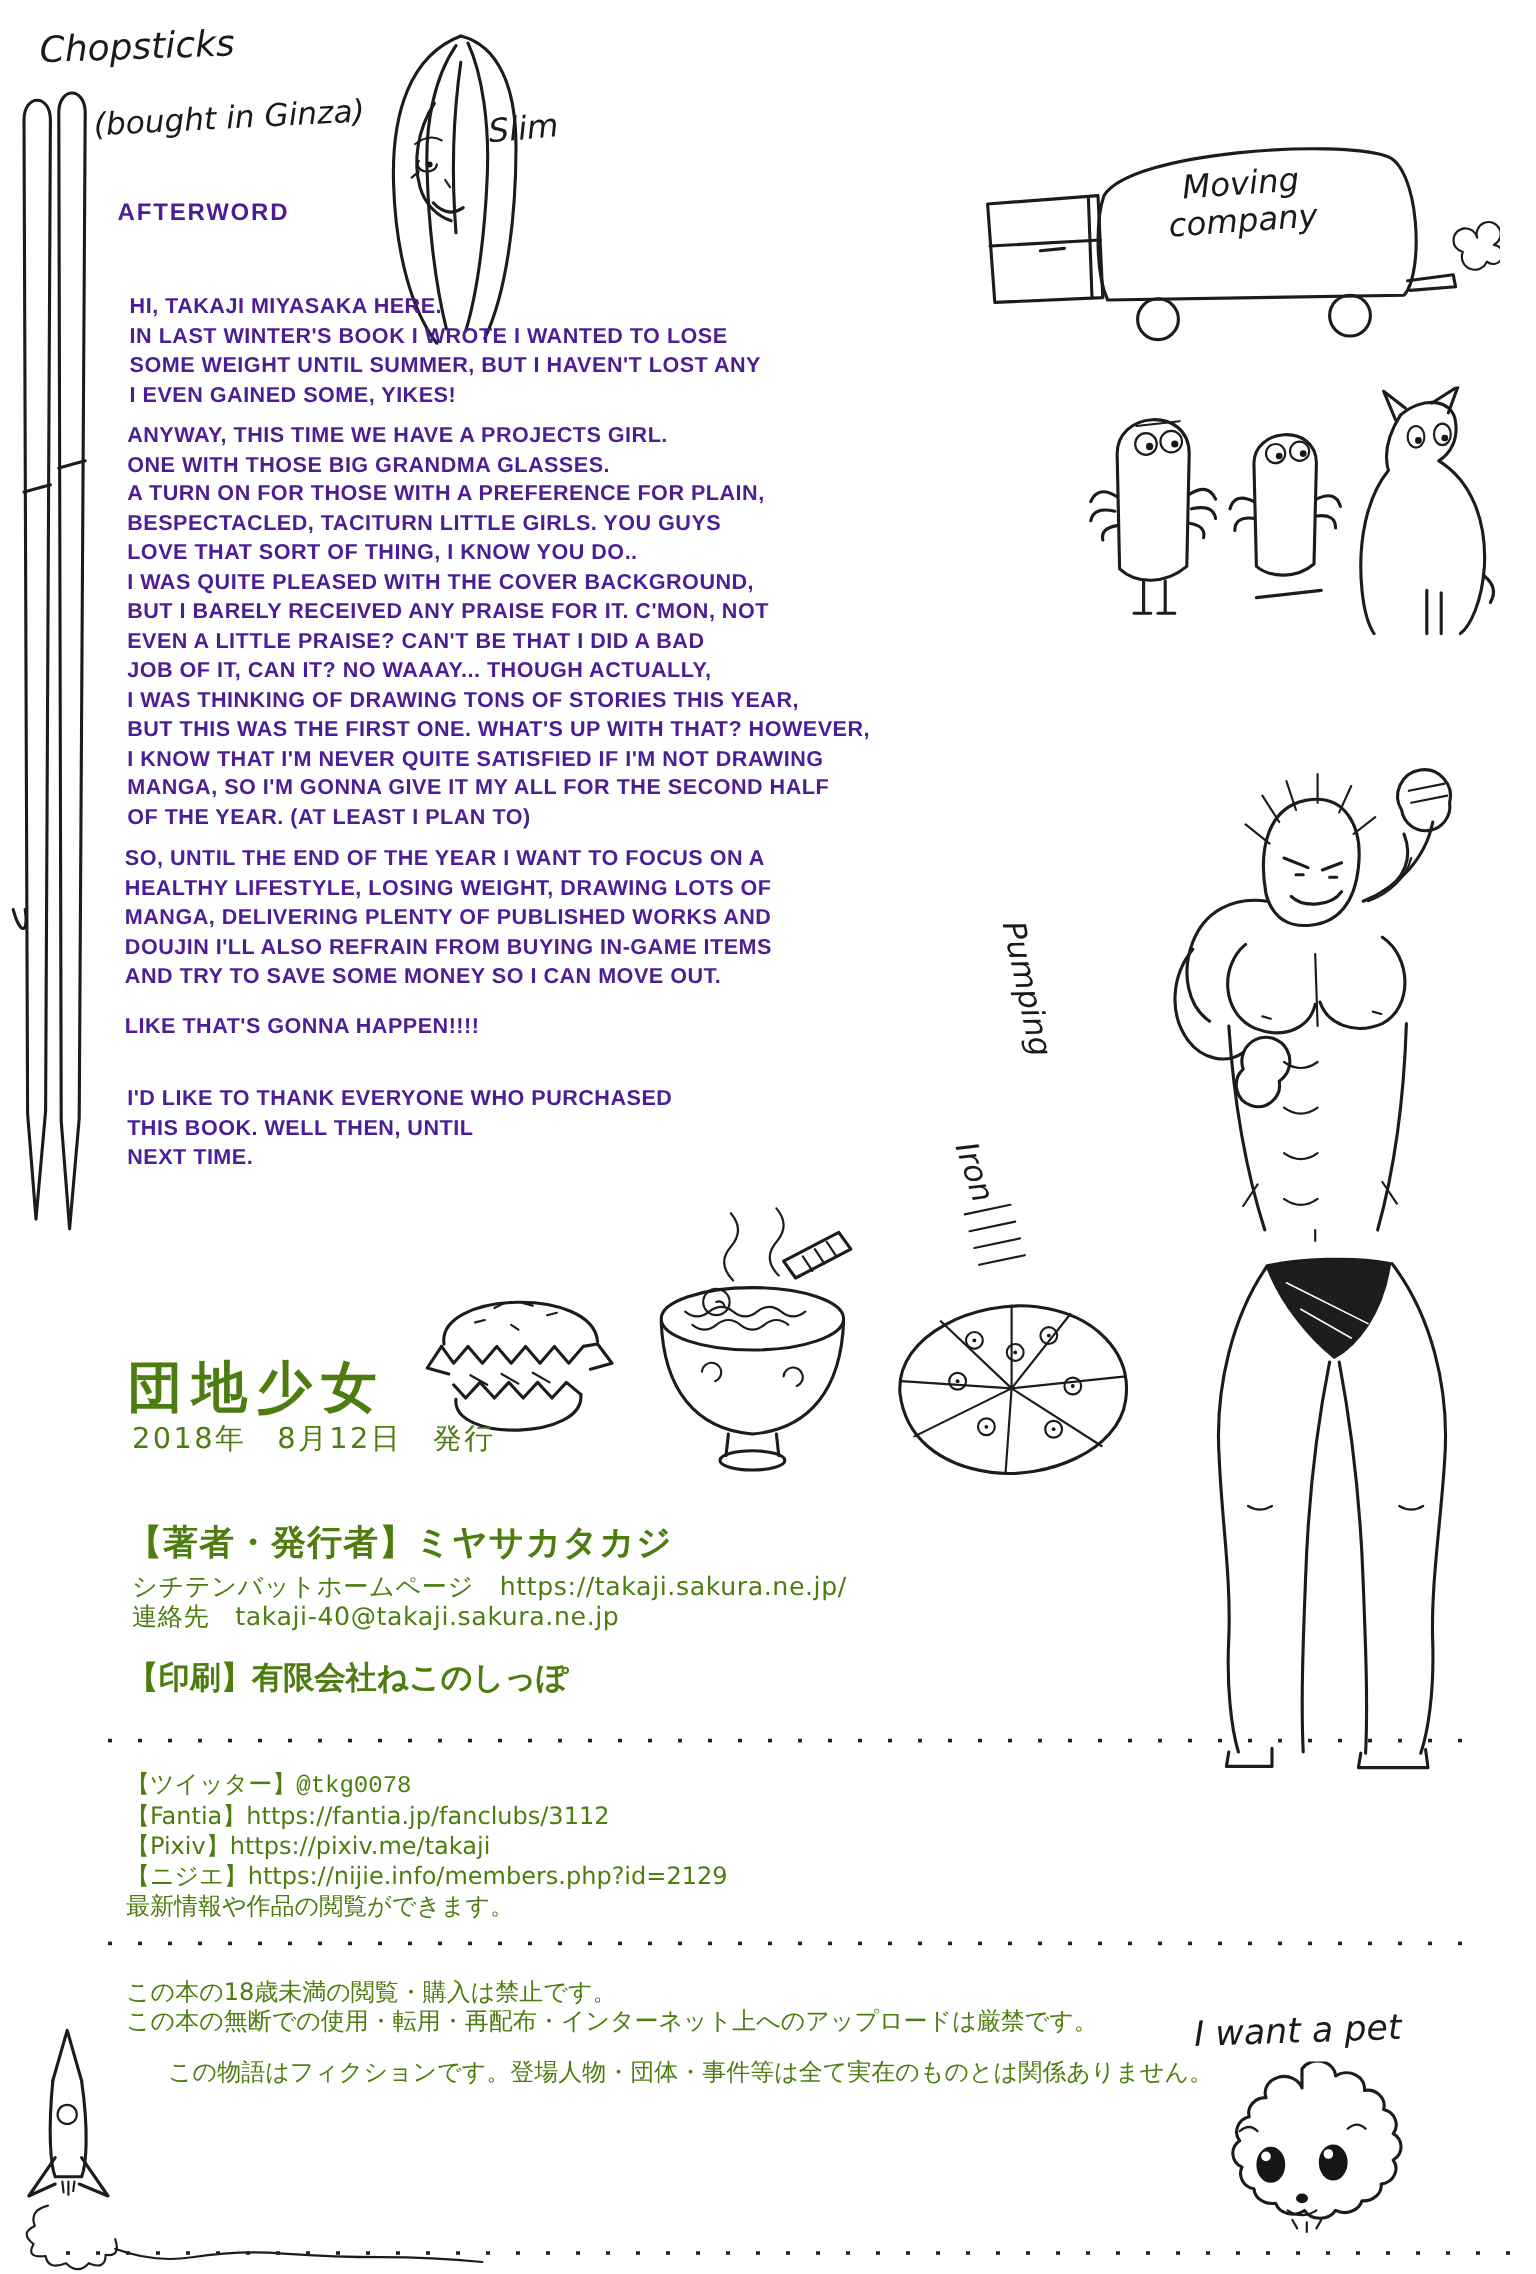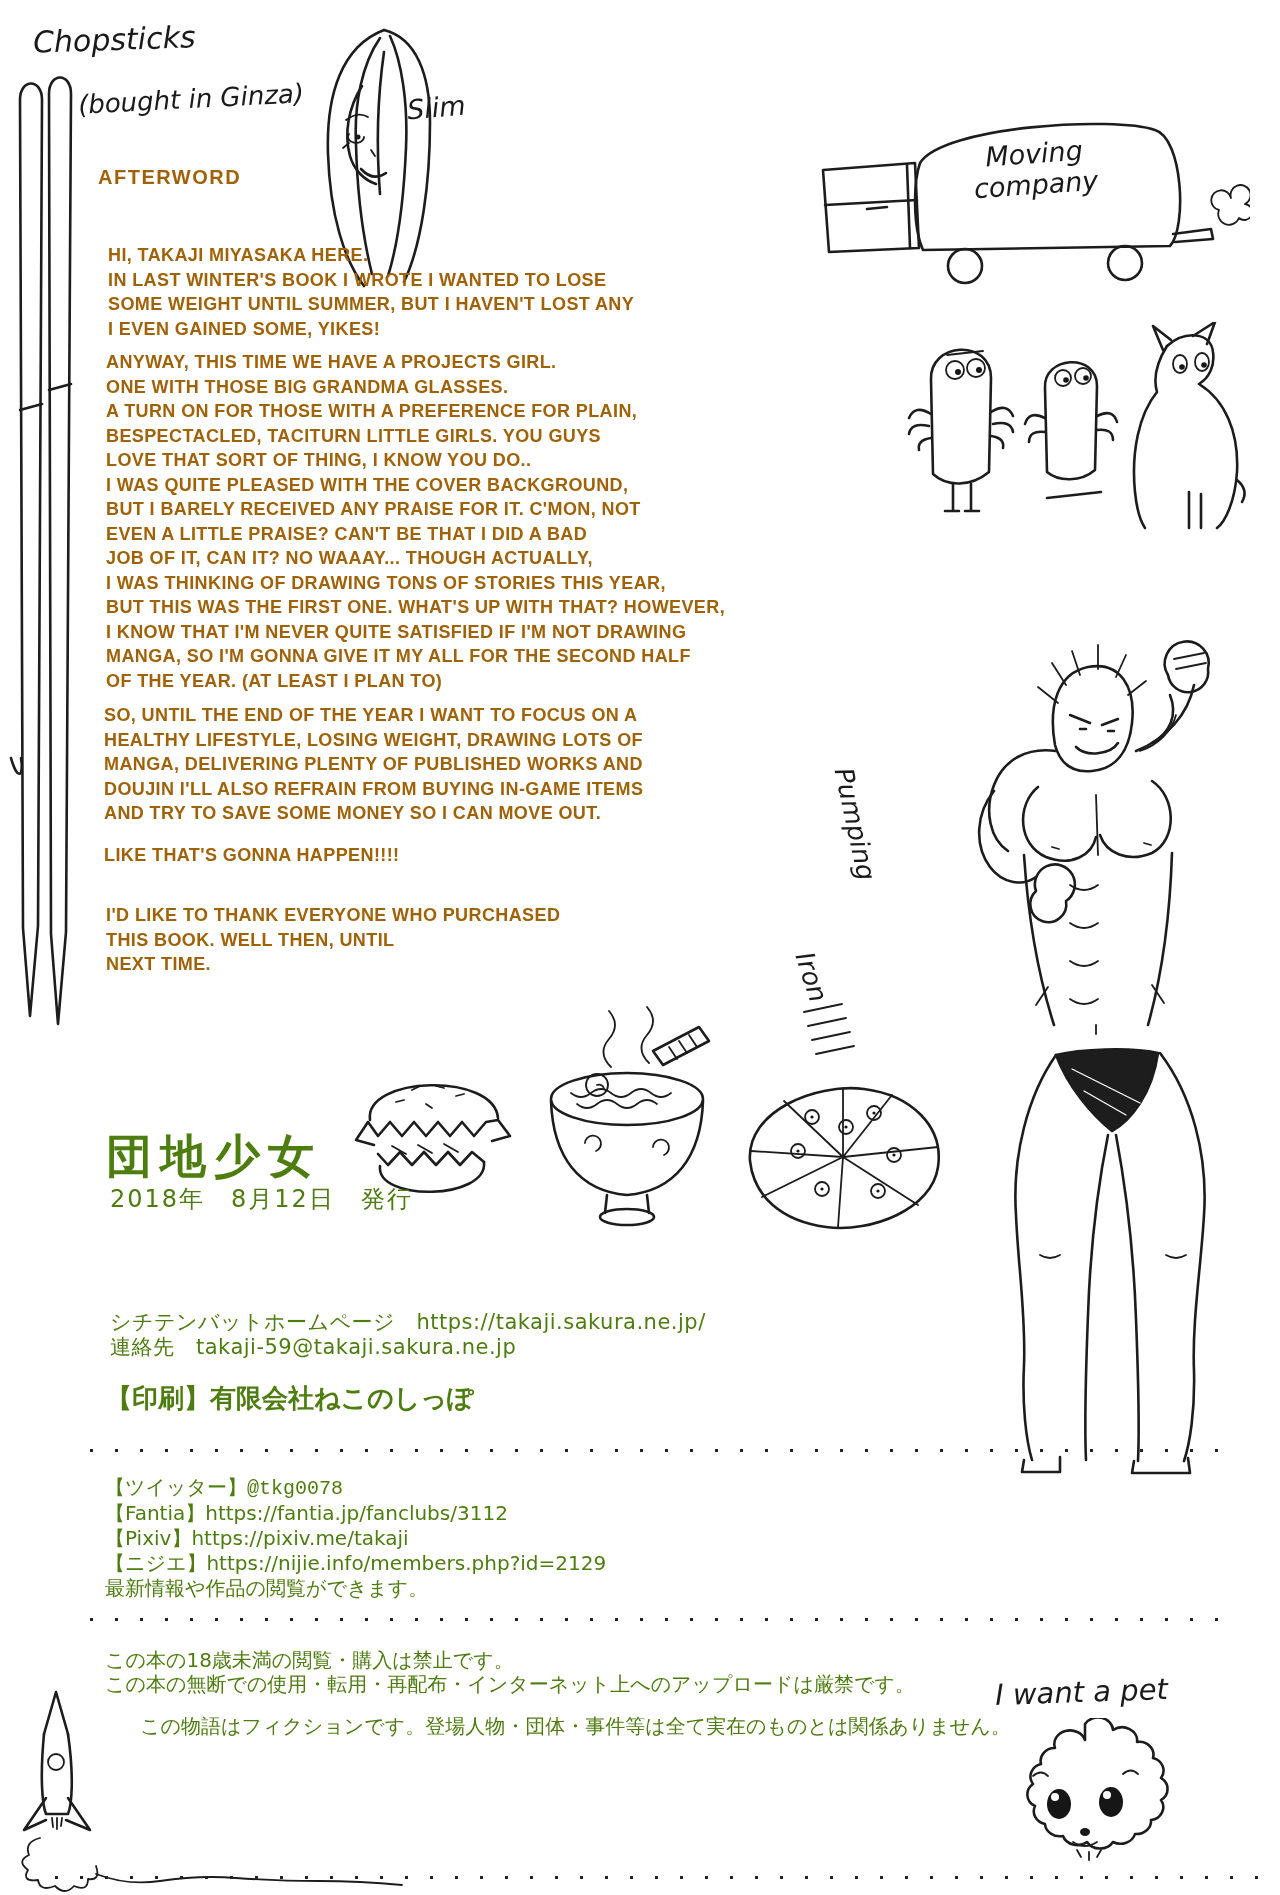--- a/index.html
+++ b/index.html
@@ -5,21 +5,21 @@
   html,body{margin:0;padding:0;background:#888;}
   .page{
     position:relative;width:1280px;height:1895px;margin:0 auto;
     background:#ffffff;overflow:hidden;
     font-family:"Liberation Sans",sans-serif;color:#151515;
   }
   .abs{position:absolute;}
   
   .comic{
     font-family:"Liberation Sans",sans-serif;font-weight:700;
-    font-size:18px;line-height:24.5px;letter-spacing:.4px;color:#a16207;
+    font-size:18px;line-height:24.5px;letter-spacing:.4px;color:#4c1d95;
     white-space:pre-line;
   }
   .comic-head{font-size:20px;letter-spacing:1.5px;}
   
   .hand{
     font-family:"DejaVu Sans",sans-serif;font-style:italic;font-weight:500;
     color:#1a1a1a;white-space:pre-line;
   }
   
   .jp{font-family:"DejaVu Sans",sans-serif;color:#4d7c0f;white-space:pre-line;}
@@ -226,22 +226,23 @@
     <circle cx="80" cy="114" r="7" class="thin"></circle>
       <circle cx="80" cy="114" r="1.6" class="fill"></circle>
     <circle cx="136" cy="116" r="7" class="thin"></circle>
       <circle cx="136" cy="116" r="1.6" class="fill"></circle>
     <circle cx="104" cy="52" r="7" class="thin"></circle>
       <circle cx="104" cy="52" r="1.6" class="fill"></circle>
   </svg>
 
   <div class="abs jp jp-title" style="left:106px;top:1126px;">団地少女</div>
   <div class="abs jp jp-date" style="left:110px;top:1183px;">2018年　8月12日　発行</div>
+  <div class="abs jp jp-author" style="left:106px;top:1266px;">【著者・発行者】ミヤサカタカジ</div>
   <div class="abs jp jp-small" style="left:110px;top:1308px;">シチテンバットホームページ　https://takaji.sakura.ne.jp/</div>
-  <div class="abs jp jp-small" style="left:110px;top:1333px;">連絡先　takaji-59@takaji.sakura.ne.jp</div>
+  <div class="abs jp jp-small" style="left:110px;top:1333px;">連絡先　takaji-40@takaji.sakura.ne.jp</div>
   <div class="abs jp jp-printer" style="left:106px;top:1381px;">【印刷】有限会社ねこのしっぽ</div>
 
   <div class="abs dots" style="left:90px;top:1449px;width:1140px;"></div>
 
   <div class="abs jp jp-link" style="left:105px;top:1476px;font-family:Liberation Mono, monospace;">【ツイッター】@tkg0078</div>
   <div class="abs jp jp-link" style="left:105px;top:1501px;">【Fantia】https://fantia.jp/fanclubs/3112</div>
   <div class="abs jp jp-link" style="left:105px;top:1526px;">【Pixiv】https://pixiv.me/takaji</div>
   <div class="abs jp jp-link" style="left:105px;top:1551px;">【ニジエ】https://nijie.info/members.php?id=2129</div>
   <div class="abs jp jp-link" style="left:105px;top:1576px;">最新情報や作品の閲覧ができます。</div>
 

